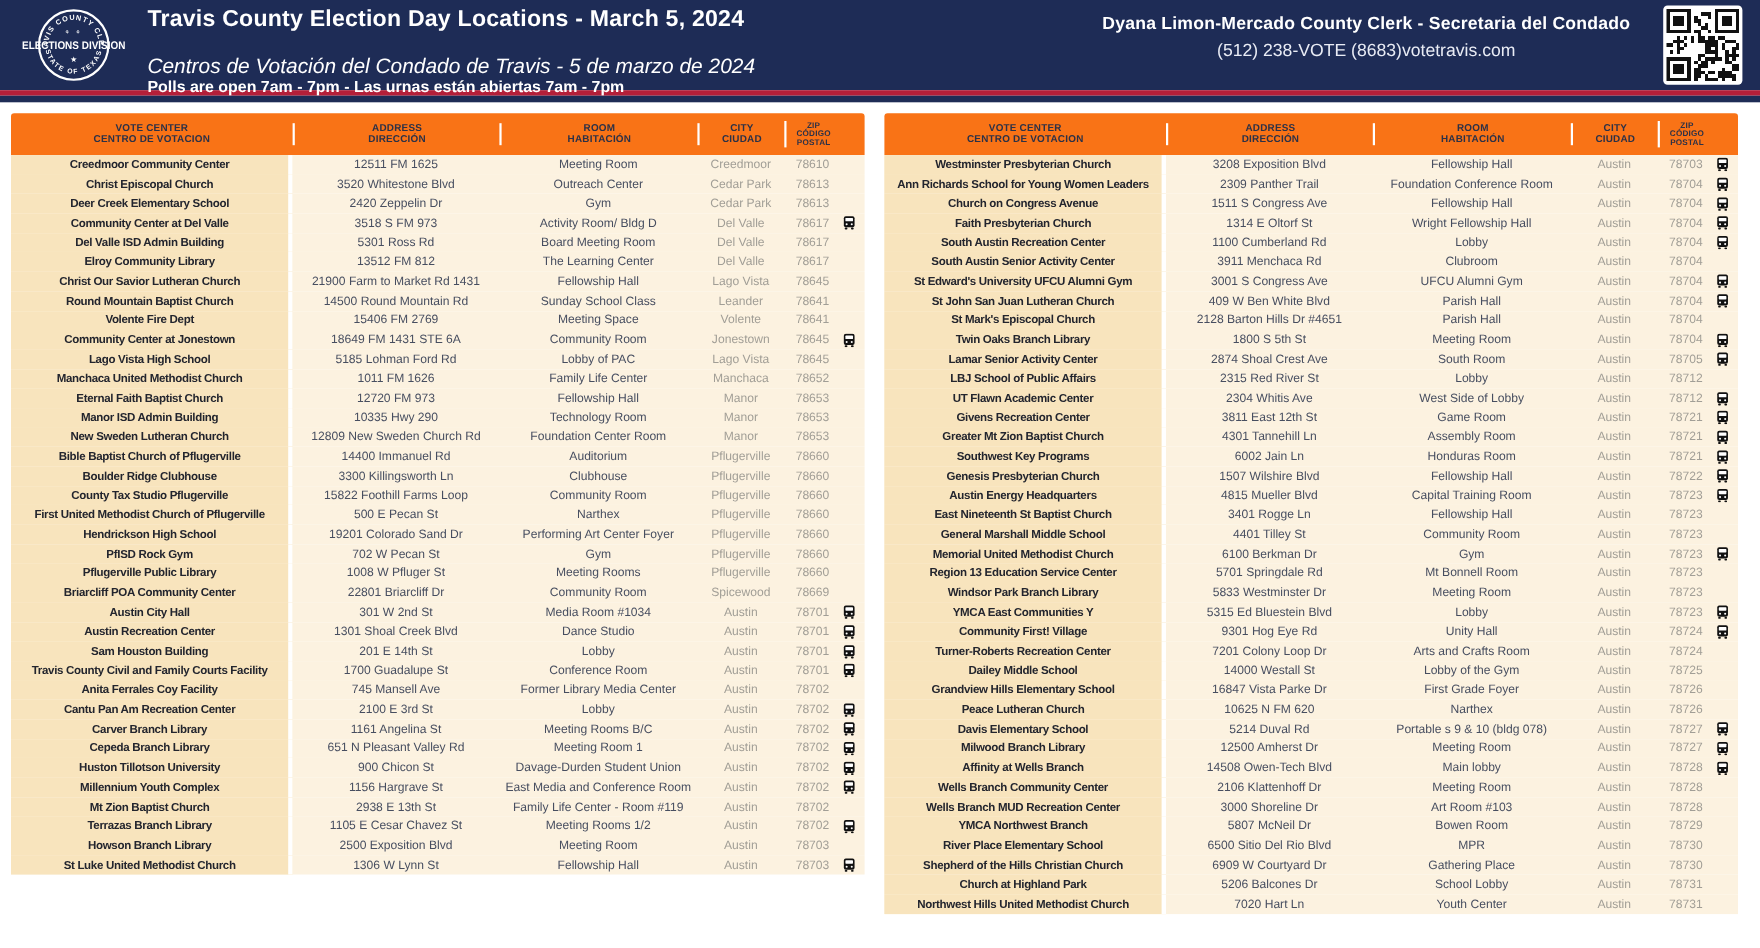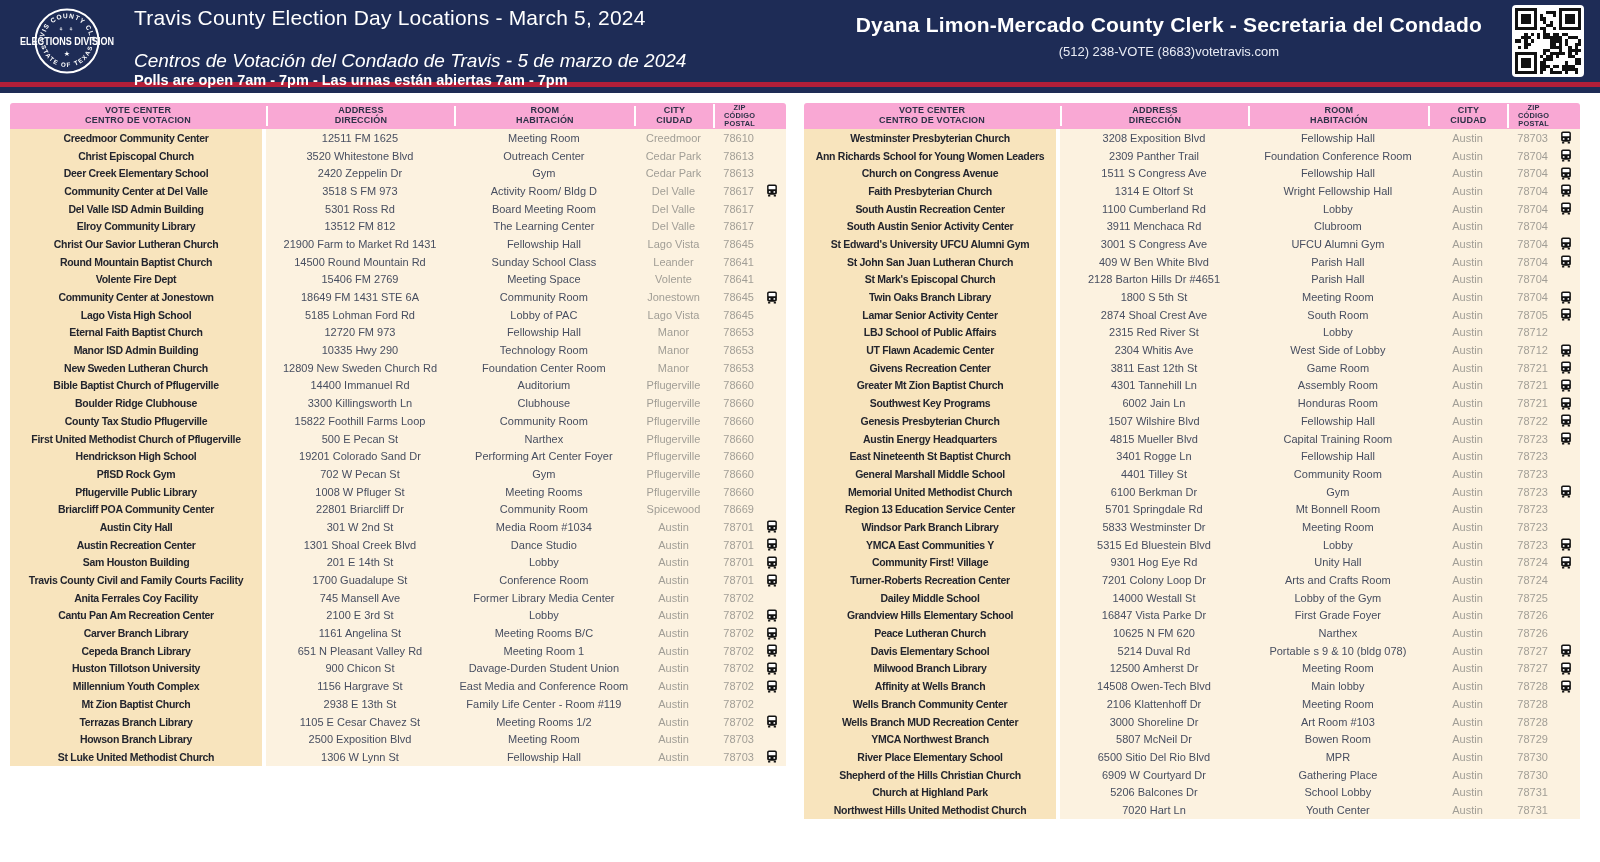--- a/index.html
+++ b/index.html
@@ -10,36 +10,36 @@
   }
   
   .topbar{background:#1e2c56;height:82px;display:flex;align-items:flex-start;padding:0 16px;box-sizing:border-box}
   .stripe-red{height:5px;background:#b41f39}
   .stripe-navy{height:6px;background:#1e2c56}
 
   .seal{width:102px;height:76px;margin-top:3px;flex:none;position:relative}
   .seal svg{position:absolute;inset:0;width:100%;height:100%}
 
   .titles{margin-left:16px;margin-top:6px;color:#fff;line-height:1.15}
-  .title-main{font-size:21px;font-weight:400;letter-spacing:.2px}
+  .title-main{font-size:21px;font-weight:700;letter-spacing:.2px}
   .title-sub{font-size:19px;font-style:italic;margin-top:20px;font-weight:400}
   .title-hours{font-size:14.5px;font-weight:700;margin-top:0}
 
   .clerkblock{margin-left:auto;text-align:center;margin-top:13px;color:#fff}
-  .clerk-name{font-size:21px;font-weight:700;letter-spacing:.2px}
-  .clerk-contact{display:flex;justify-content:center;font-size:13px;margin-top:7px;color:#e9ecf5}
+  .clerk-name{font-size:16px;font-weight:700;letter-spacing:.2px}
+  .clerk-contact{display:flex;justify-content:center;font-size:16px;margin-top:7px;color:#e9ecf5}
 
   .qr{width:72px;height:72px;background:#fff;border-radius:4px;margin:5px 0 0 30px;flex:none;padding:3px;box-sizing:border-box}
   .qr svg{width:100%;height:100%;display:block}
 
   
   .tables{display:flex;gap:18px;padding:10px 20px 0 10px}
   .loc-table{flex:1;min-width:0}
   .thead,.trow{display:grid;grid-template-columns:33% 24.2% 23.2% 10.2% 6.6% 2.8%}
-  .thead{background:#f9a8d4;border-radius:3px 3px 0 0;height:26px;align-items:center}
+  .thead{background:#f97316;border-radius:3px 3px 0 0;height:38px;align-items:center}
   .th{text-align:center;font-weight:700;color:#2c3147;font-size:9px;line-height:1.1;letter-spacing:.2px;border-left:2px solid #fff}
   .th:first-child,.th-bus{border-left:none}
   .th-zip{font-size:7.4px;line-height:1.05}
   .trow{height:17.7px;align-items:center;background:#fcf2e0}
   .td{text-align:center;font-size:11px;white-space:nowrap;overflow:hidden;color:#474e60}
   .td-name{background:#f8e4bd;font-weight:700;color:#23252e;border-right:4px solid #fff;height:100%;
            display:flex;align-items:center;justify-content:center;font-size:10.5px;letter-spacing:-.3px;box-sizing:border-box}
   .td-city,.td-zip{color:#a19e96}
   .td-bus{display:flex;align-items:center;justify-content:flex-start;padding-left:2px;box-sizing:border-box}
   .td-bus svg{display:block}
@@ -340,20 +340,28 @@
       </div>
       <div class="trow">
         <div class="td td-name">Lago Vista High School</div>
         <div class="td td-address">5185 Lohman Ford Rd</div>
         <div class="td td-room">Lobby of PAC</div>
         <div class="td td-city">Lago Vista</div>
         <div class="td td-zip">78645</div>
         <div class="td td-bus"></div>
       </div>
       <div class="trow">
+        <div class="td td-name">Manchaca United Methodist Church</div>
+        <div class="td td-address">1011 FM 1626</div>
+        <div class="td td-room">Family Life Center</div>
+        <div class="td td-city">Manchaca</div>
+        <div class="td td-zip">78652</div>
+        <div class="td td-bus"></div>
+      </div>
+      <div class="trow">
         <div class="td td-name">Eternal Faith Baptist Church</div>
         <div class="td td-address">12720 FM 973</div>
         <div class="td td-room">Fellowship Hall</div>
         <div class="td td-city">Manor</div>
         <div class="td td-zip">78653</div>
         <div class="td td-bus"></div>
       </div>
       <div class="trow">
         <div class="td td-name">Manor ISD Admin Building</div>
         <div class="td td-address">10335 Hwy 290</div>

